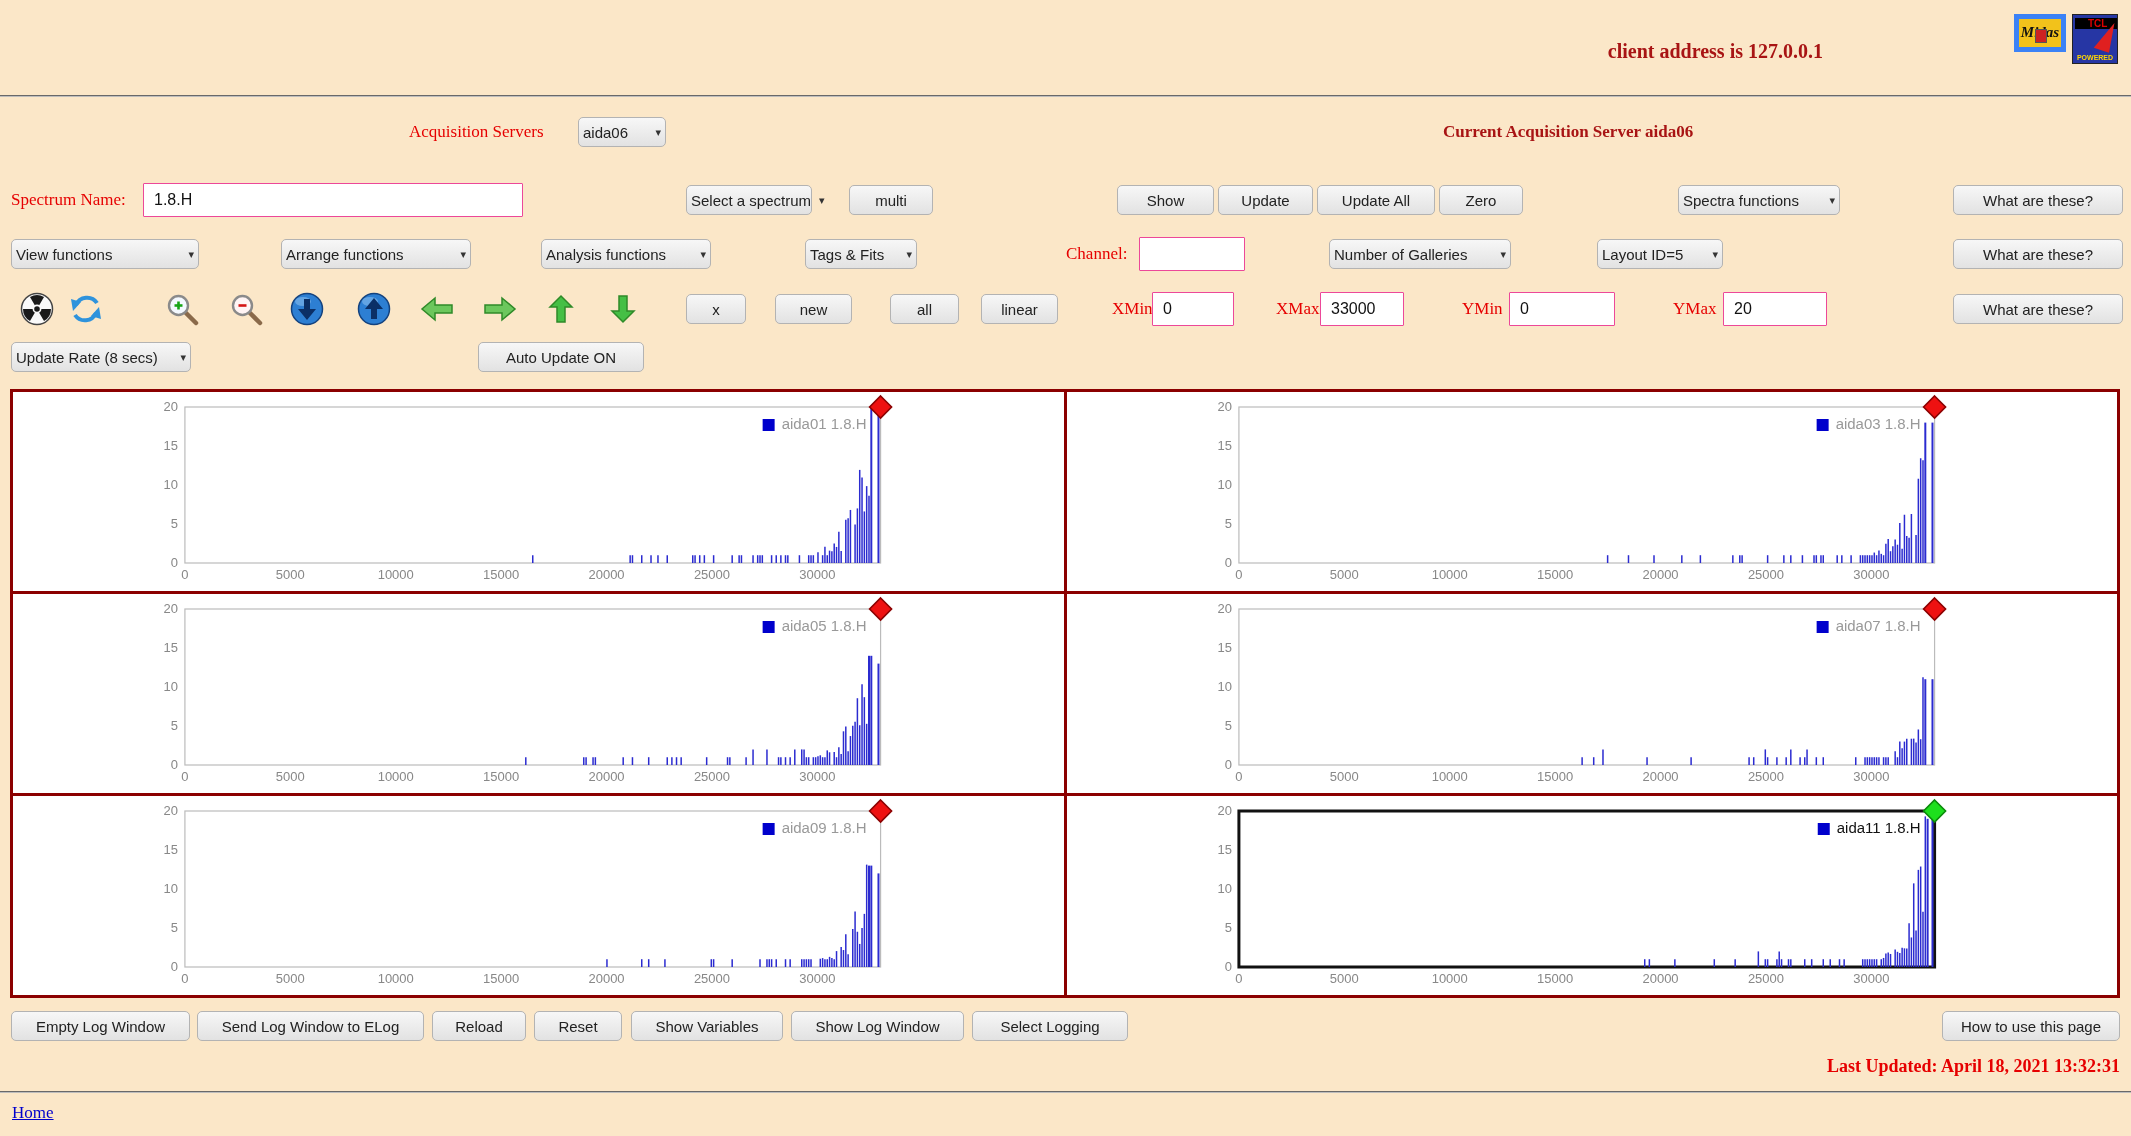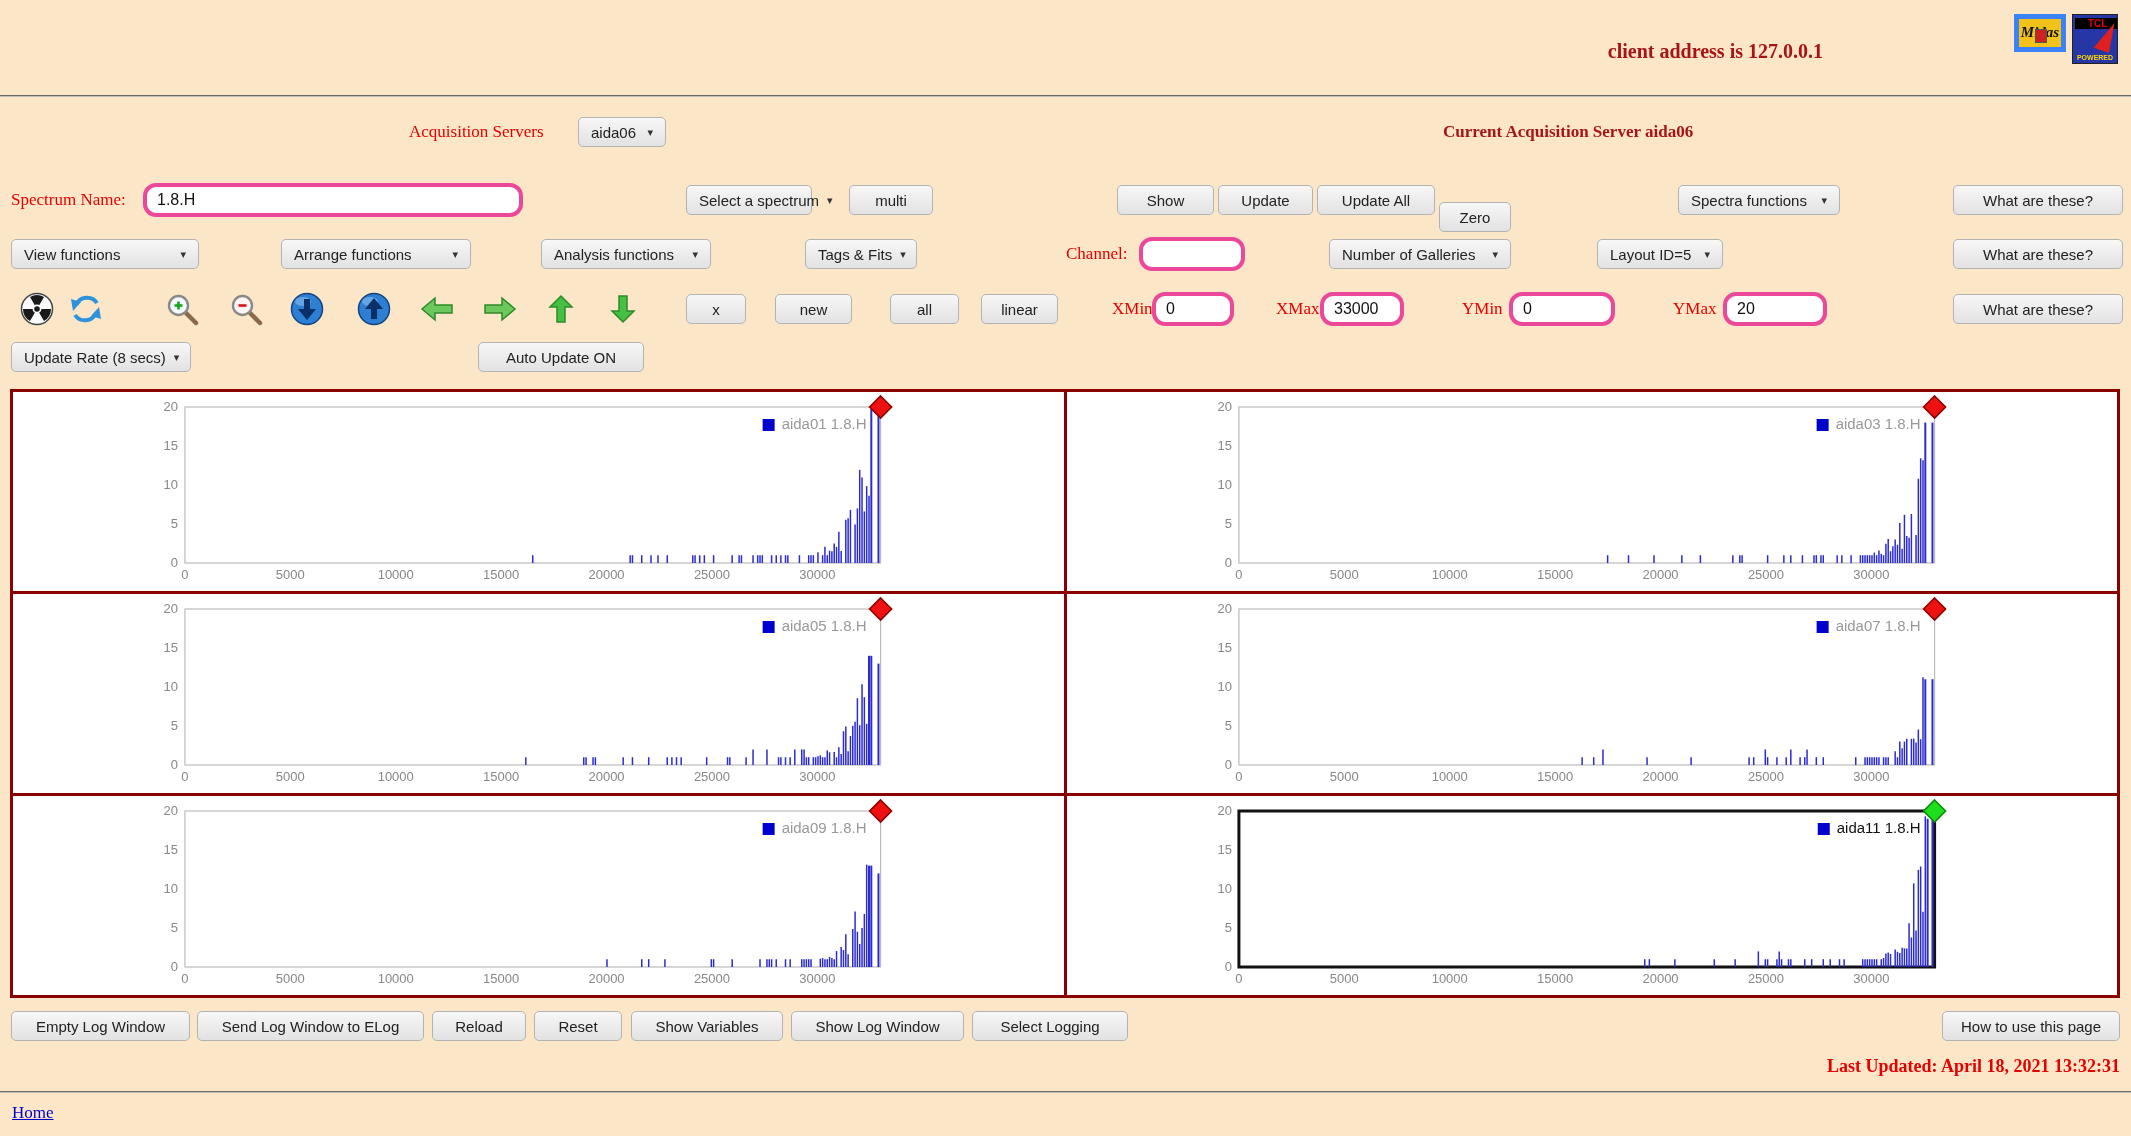--- a/index.html
+++ b/index.html
@@ -1,23 +1,23 @@
 <!DOCTYPE html>
 <html><head>
 <meta charset="utf-8">
 <style>
   *{box-sizing:border-box;margin:0;padding:0}
   body{margin:0;background:#fbe7c8;font-family:"Liberation Serif",serif}
   #app{position:relative;width:2131px;height:1136px;background:#fbe7c8;overflow:hidden}
   .btn,.select{position:absolute;height:30px;background:linear-gradient(#f7f7f7,#e2e2e2);border:1px solid #b3b3b3;
     border-radius:5px;font:15px "Liberation Sans",sans-serif;color:#222;display:flex;align-items:center;
-    justify-content:center;padding:0 12px;cursor:pointer;white-space:nowrap}
+    justify-content:center;padding:0 4px;cursor:pointer;white-space:nowrap}
   .select{justify-content:space-between;gap:8px}
   .select .caret{font-size:11px;color:#333}
-  .input{position:absolute;height:34px;background:#fff;border:4px solid #ec4899;border-radius:13px;
+  .input{position:absolute;height:34px;background:#fff;border:1px solid #ec4899;border-radius:1px;
     font:16px "Liberation Sans",sans-serif;color:#111;padding:12px 10px}
   .rlabel{position:absolute;font:17px "Liberation Serif",serif;color:#e60000;line-height:30px;white-space:nowrap}
   .hred{color:#a81414;font-weight:bold}
   .icon{position:absolute;display:block;cursor:pointer}
   .icon svg{display:block;width:100%;height:100%}
   hr.rule{position:absolute;left:0;right:0;border:0;border-top:2px groove #bdbdbd;margin:0}
   .gallery{position:absolute;left:10px;top:389px;width:2110px;height:609px;background:#8b0000;
     display:grid;grid-template-columns:1fr 1fr;grid-template-rows:1fr 1fr 1fr;gap:3px;padding:3px}
   .panel{background:#fff;position:relative;overflow:hidden}
   .panel svg{position:absolute;left:0;top:0;width:100%;height:100%}
@@ -54,21 +54,21 @@
   <div class="rlabel" style="left:11px;top:185px">Spectrum Name:</div>
   <input class="input" style="left: 143px; top: 183px; width: 380px;" value="1.8.H">
   <button class="select" style="left:686px;top:185px;width:126px">
     <span>Select a spectrum</span>
       <span class="caret">▾</span>
   </button>
   <button class="btn" style="left:849px;top:185px;width:84px">multi</button>
   <button class="btn" style="left:1117px;top:185px;width:97px">Show</button>
   <button class="btn" style="left:1218px;top:185px;width:95px">Update</button>
   <button class="btn" style="left:1317px;top:185px;width:118px">Update All</button>
-  <button class="btn" style="left:1439px;top:202px;width:72px">Zero</button>
+  <button class="btn" style="left:1439px;top:185px;width:84px">Zero</button>
   <button class="select" style="left:1678px;top:185px;width:162px">
     <span>Spectra functions</span>
       <span class="caret">▾</span>
   </button>
   <button class="btn" style="right:8px;top:185px;width:170px">What are these?</button>
 
   <button class="select" style="left:11px;top:239px;width:188px">
     <span>View functions</span>
       <span class="caret">▾</span>
   </button>

